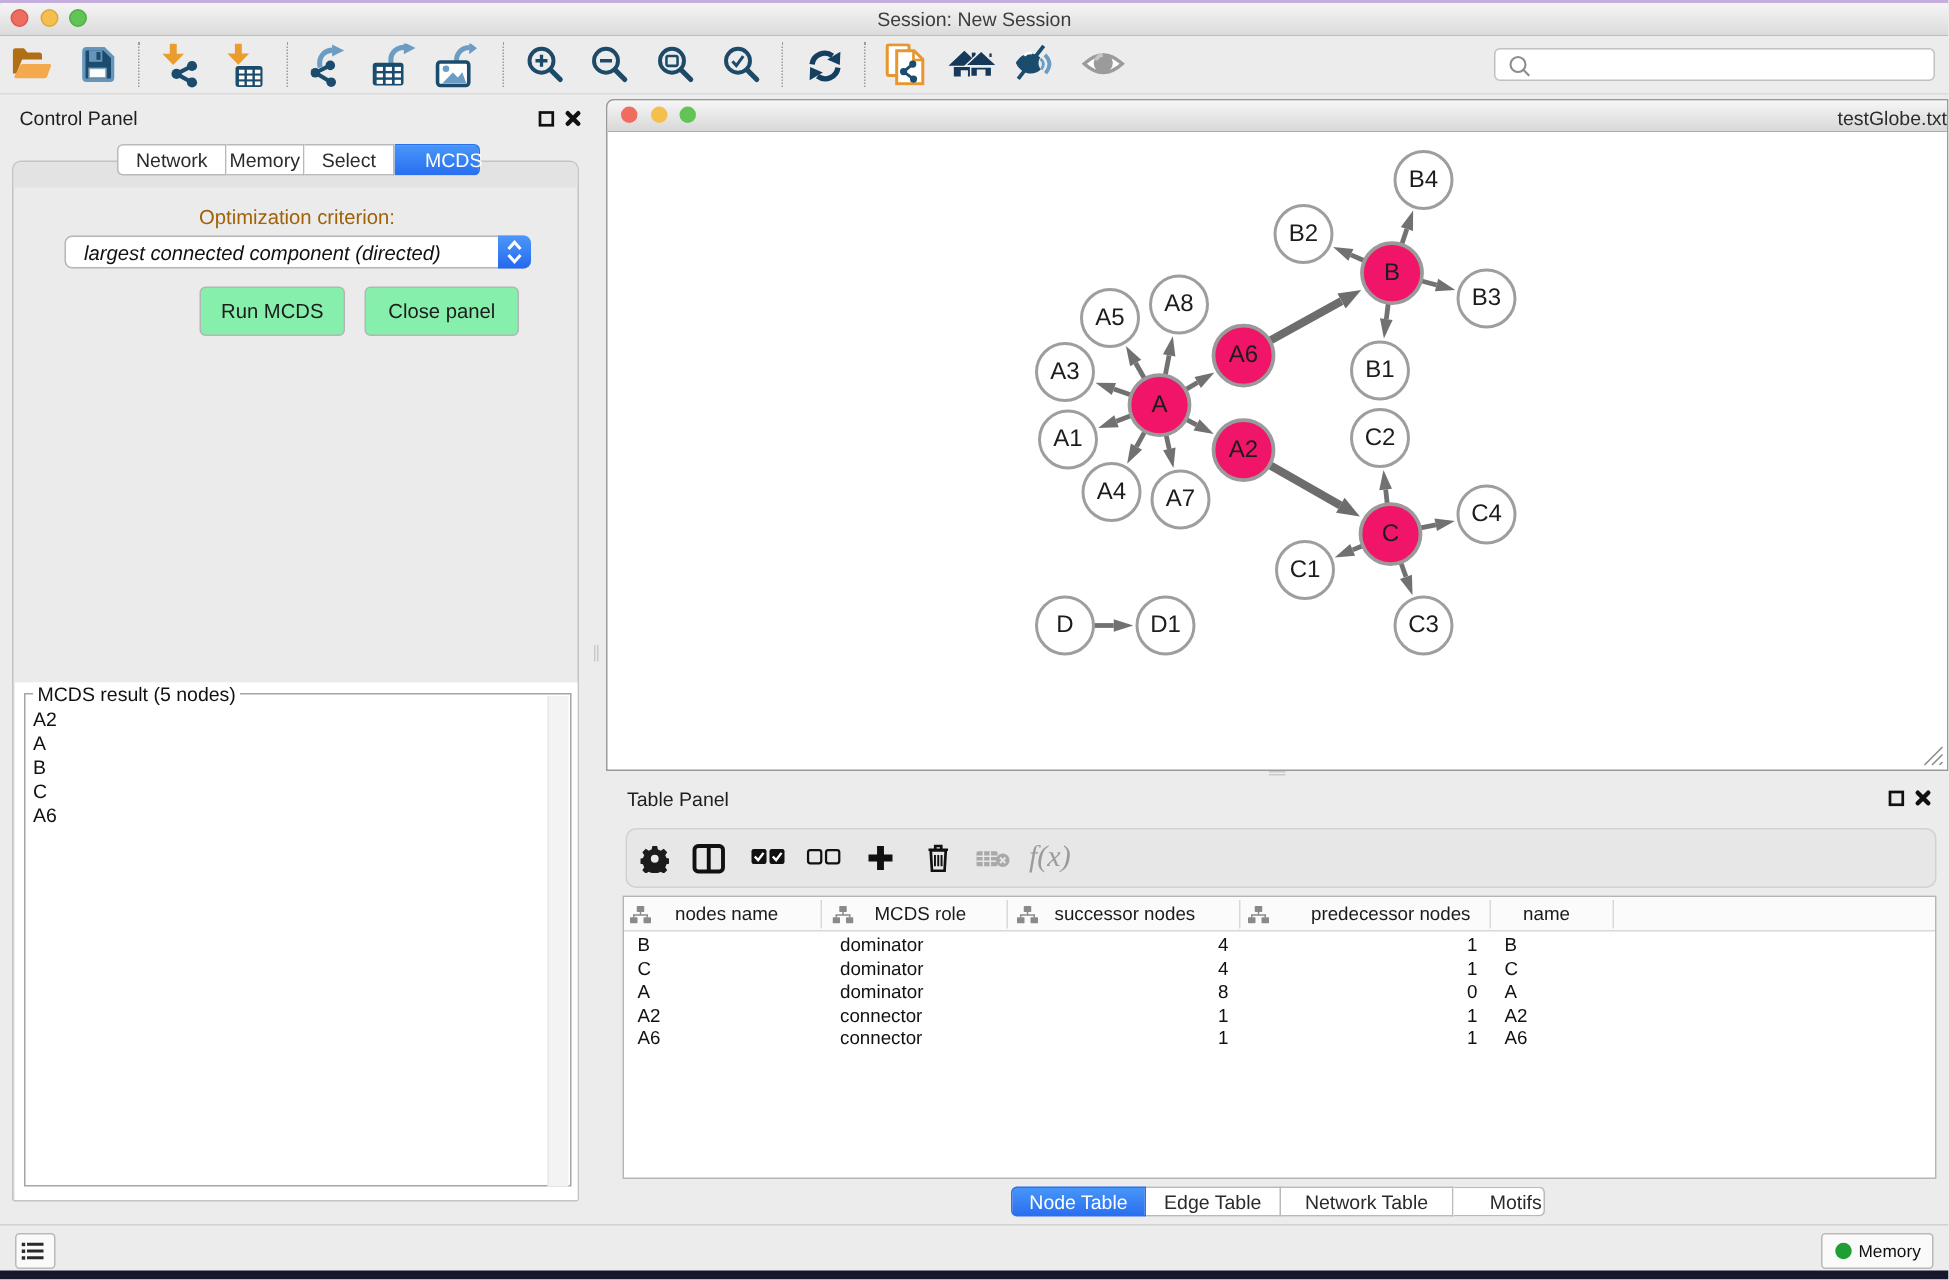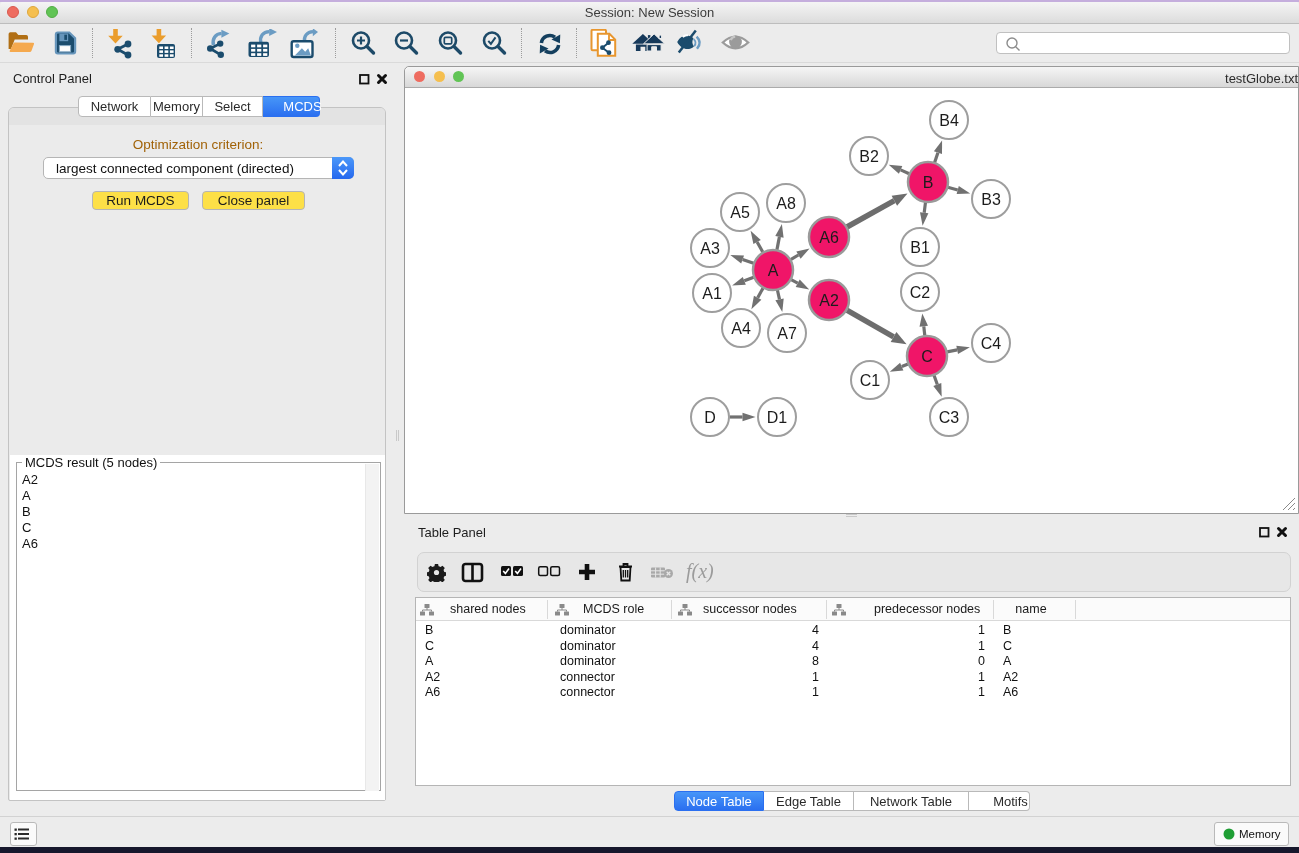--- a/index.html
+++ b/index.html
@@ -21,23 +21,23 @@
   #cp-title { left:13px; top:71px; font-size:13px; color:#1e1e1e; }
   #cp-panel { left:8px; top:107px; width:378px; height:694px; background:#ebebeb; border:1px solid #c3c3c3; border-radius:6px 6px 2px 2px; }
   .seg { position:absolute; display:flex; height:21px; font-size:13px; font-weight:normal; }
   .seg > div { background:#fff; border:1px solid #b9b9b9; border-left:none; color:#2a2a2a; display:flex; align-items:center; justify-content:center; }
   .seg > div:first-child { border-left:1px solid #b9b9b9; border-radius:4px 0 0 4px; }
   .seg > div:last-child { border-radius:0 4px 4px 0;padding-left:23px; }
   .seg > div.sel { background:linear-gradient(#4796f8,#2a6ff0); border-color:#2a6ff0; color:#fff; }
   #cp-tabs { left:78px; top:96px; }
   #opt-label { left:9px; top:137px; width:378px; text-align:center; font-size:13.5px; color:#a16207; }
   #dropdown { left:43px; top:157px; width:311px; height:22px; background:#fff; border:1px solid #b5b5b5; border-radius:5px; }
-  #dropdown .txt { position:absolute; left:12px; top:3px; font-size:13.5px; color:#111; }
+  #dropdown .txt { position:absolute; left:12px; top:3px; font-size:13.5px; color:#111;font-style:italic; }
   #dd-step { position:absolute; right:-1px; top:-1px; width:22px; height:22px; background:linear-gradient(#4b98f9,#2568ee); border-radius:0 5px 5px 0; }
-  .btn { position:absolute; height:19px; background:#fde047; border:1px solid #b5b5b5; border-radius:4px; font-size:13.5px; color:#1c1c1c; display:flex; align-items:center; justify-content:center; }
+  .btn { position:absolute; height:33px; background:#86efac; border:1px solid #b5b5b5; border-radius:4px; font-size:13.5px; color:#1c1c1c; display:flex; align-items:center; justify-content:center;margin-left:41px; }
   #resultwrap { left:10px; top:455px; width:375px; height:345px; background:#fff; }
   #resultbox { position:absolute; left:6px; top:7px; width:365px; height:329px; border:1px solid #a5a5a5; }
   #resultlabel { position:absolute; left:5px; top:-8px; background:#fff; padding:0 3px; font-size:13px; color:#111; }
   #scrolltrack { position:absolute; right:1px; top:1px; width:14px; height:327px; background:#f3f3f3; border-left:1px solid #e8e8e8; }
   #resultlist { position:absolute; left:5px; top:9px; font-size:13px; color:#111; line-height:16px; }
 
   
   #netwin { left:404px; top:66px; width:895px; height:448px; border:1px solid #9a9a9a; border-radius:5px 0 0 0; background:#fff; }
   #net-titlebar { position:absolute; left:0; top:0; width:100%; height:21px; background:linear-gradient(#f6f6f6,#d8d8d8); border-bottom:1px solid #ababab; border-radius:5px 0 0 0; }
   .tl2 { position:absolute; top:3.5px; width:11px; height:11px; border-radius:50%; }
@@ -388,21 +388,21 @@
   <div class="abs" id="tp-table">
     <div id="tp-header">
       <svg class="treeic" style="position:absolute;left:4px;top:6px" width="14" height="12">
         <g fill="#8a8a8a">
           <rect x="4.5" y="0" width="5" height="4" rx="0.5"></rect>
           <rect x="0" y="7.5" width="5" height="4" rx="0.5"></rect>
           <rect x="9" y="7.5" width="5" height="4" rx="0.5"></rect>
           <path d="M7 4 v2 M2.5 7.5 v-1.5 h9 v1.5" fill="none" stroke="#8a8a8a" stroke-width="1"></path>
         </g>
       </svg>
-<div class="hlabel" style="left:34px;">shared nodes</div>
+<div class="hlabel" style="left:34px;">nodes name</div>
 <div class="hsep" style="left:131px"></div>
 <svg class="treeic" style="position:absolute;left:139px;top:6px" width="14" height="12">
         <g fill="#8a8a8a">
           <rect x="4.5" y="0" width="5" height="4" rx="0.5"></rect>
           <rect x="0" y="7.5" width="5" height="4" rx="0.5"></rect>
           <rect x="9" y="7.5" width="5" height="4" rx="0.5"></rect>
           <path d="M7 4 v2 M2.5 7.5 v-1.5 h9 v1.5" fill="none" stroke="#8a8a8a" stroke-width="1"></path>
         </g>
       </svg>
 <div class="hlabel" style="left:167px;">MCDS role</div>

